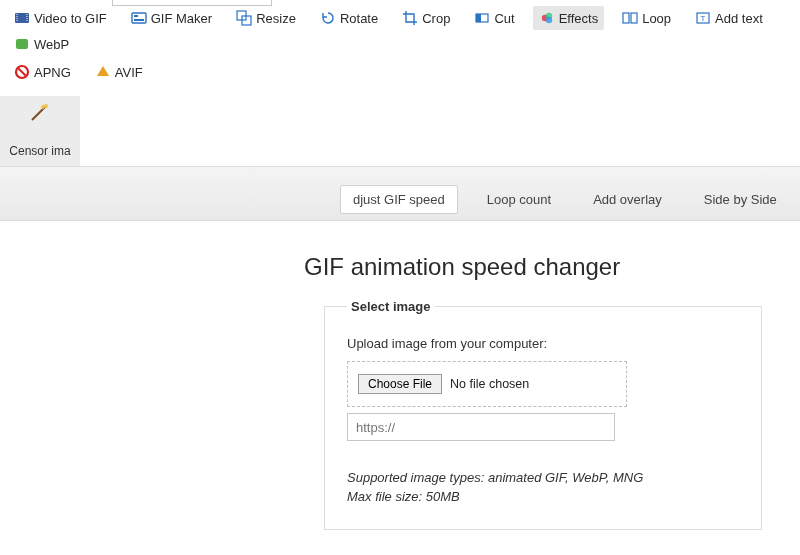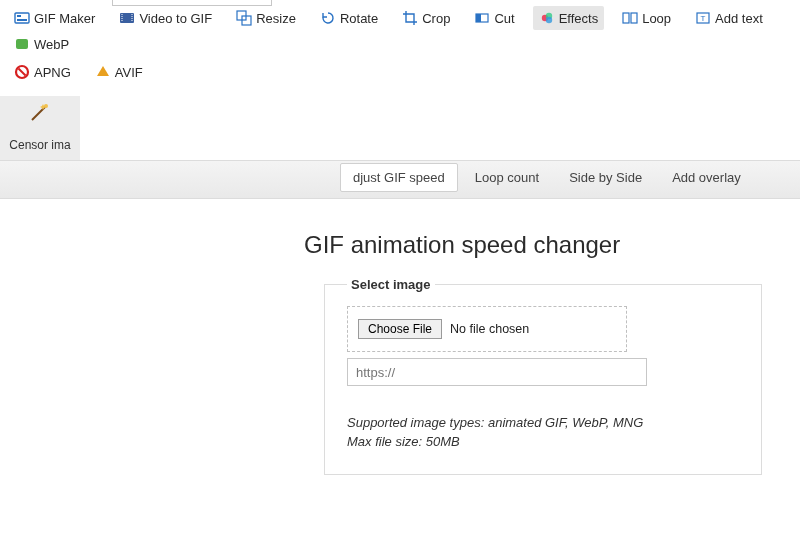--- a/index.html
+++ b/index.html
@@ -37,33 +37,33 @@
   .tool-row2 { width: 100%; display:flex; gap:12px; padding-top:2px; }
   
   .censor-tile {
     margin-top: 8px;
     width: 80px;
     padding: 6px 4px 8px 4px;
     background: #ececec;
     display: flex;
     flex-direction: column;
     align-items: center;
-    gap: 9px;
+    gap: 15px;
     font-size: 12px;
     color: #333;
   }
   .censor-tile svg { width: 28px; height: 24px; }
   
   .tabstrip {
     background: linear-gradient(#f4f4f4, #e9e9e9);
     border-top: 1px solid #dcdcdc;
     border-bottom: 1px solid #dcdcdc;
-    padding: 2px 0 6px 340px;
+    padding: 18px 0 6px 340px;
     display: flex;
-    gap: 4px;
+    gap: 16px;
   }
   .tab {
     padding: 6px 12px;
     font-size: 13px;
     color: #444;
     border: 1px solid transparent;
     border-radius: 2px;
     cursor: pointer;
     background: transparent;
   }
@@ -117,21 +117,21 @@
   }
   .no-file {
     font-size: 12.5px;
     color: #222;
   }
   .or-label {
     margin-top: 26px;
     font-size: 13px;
   }
   .url-input {
-    width: 300px;
+    width: 268px;
     height: 28px;
     border: 1px solid #c7c7c7;
     padding: 4px 8px;
     font-size: 13px;
     font-family: inherit;
     color: #777;
     margin-top: 6px;
   }
   .hint {
     font-size: 13px;
@@ -155,35 +155,35 @@
 </head>
 <body>
 
 <div class="top-wrap">
   <div class="dd-artifact"></div>
 
   <div class="toolbar">
     <span class="tool-item">
       <span>
         <svg viewBox="0 0 16 16">
+            <rect x="1" y="3" width="14" height="10" rx="1" fill="#3a5fa0"></rect>
+            <path d="M3 4v8M13 4v8" stroke="#fff" stroke-width="1" stroke-dasharray="1 1"></path>
+          </svg>
+      </span>
+      <span>Video to GIF</span>
+    </span>
+    <span class="tool-item">
+      <span>
+        <svg viewBox="0 0 16 16">
             <rect x="1" y="3" width="14" height="10" rx="1" fill="none" stroke="#2a72c4" stroke-width="1.4"></rect>
             <rect x="3" y="5" width="4" height="2" fill="#2a72c4"></rect>
             <rect x="3" y="9" width="10" height="2" fill="#2a72c4"></rect>
           </svg>
       </span>
       <span>GIF Maker</span>
-    </span>
-    <span class="tool-item">
-      <span>
-        <svg viewBox="0 0 16 16">
-            <rect x="1" y="3" width="14" height="10" rx="1" fill="#3a5fa0"></rect>
-            <path d="M3 4v8M13 4v8" stroke="#fff" stroke-width="1" stroke-dasharray="1 1"></path>
-          </svg>
-      </span>
-      <span>Video to GIF</span>
     </span>
     <span class="tool-item">
       <span>
         <svg viewBox="0 0 16 16">
             <rect x="1" y="1" width="9" height="9" fill="none" stroke="#2a72c4" stroke-width="1.2"></rect>
             <rect x="6" y="6" width="9" height="9" fill="none" stroke="#2a72c4" stroke-width="1.2"></rect>
           </svg>
       </span>
       <span>Resize</span>
     </span>
@@ -279,30 +279,31 @@
           <path d="M17 2l1 2 2 1-2 1-1 2-1-2-2-1 2-1z" fill="#f2c14e"></path>
         </svg>
     </span>
     <span>Censor ima</span>
   </div>
 </div>
 
 <div class="tabstrip">
   <div class="tab selected">djust GIF speed</div>
   <div class="tab">Loop count</div>
+  <div class="tab">Add overlay</div>
   <div class="tab">Side by Side</div>
-  <div class="tab">Add overlay</div>
 </div>
 
 <div class="main">
   <h1 class="page-title">GIF animation speed changer</h1>
 
   <fieldset class="select-image">
     <legend>Select image</legend>
 
+    <div class="field-label">Upload image from your computer:</div>
 
     <div class="dropzone">
       <button class="choose-file-btn">Choose File</button>
       <span class="no-file">No file chosen</span>
     </div>
 
     <input class="url-input" type="text" placeholder="https://" style="">
 
     <div class="hint">
       <div>Supported image types: animated GIF, WebP, MNG</div>

